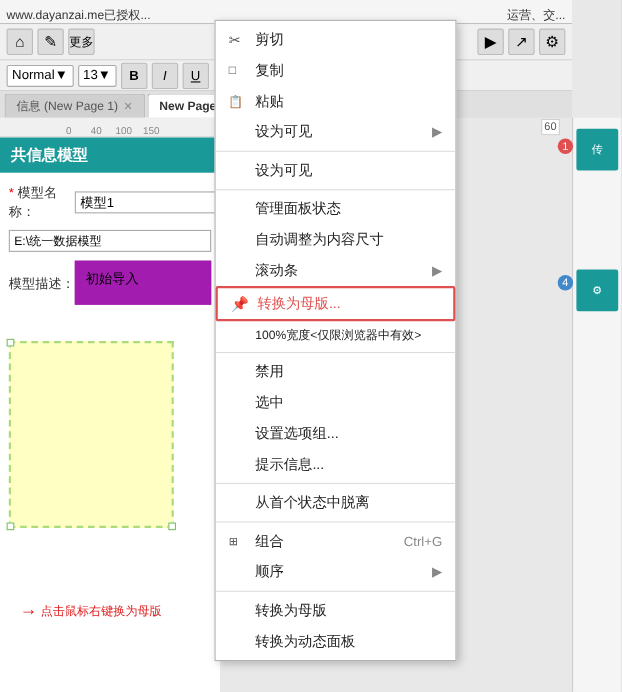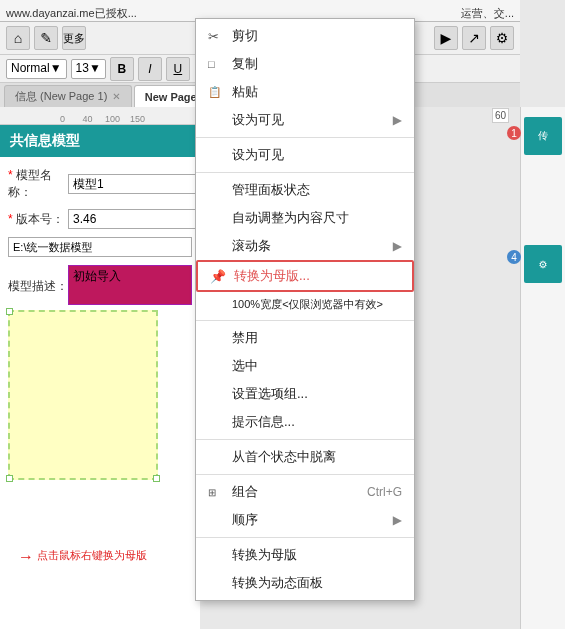--- a/index.html
+++ b/index.html
@@ -174,22 +174,22 @@
     .form-input {
       border: 1px solid #aaa;
       background: white;
       padding: 2px 4px;
       font-size: 12px;
       height: 20px;
       flex: 1;
     }
 
     .form-textarea {
-      border: 1px solid #a21caf;
-      background: #be185d;
+      border: 6px solid #a21caf;
+      background: #a21caf;
       padding: 2px 4px;
       font-size: 12px;
       height: 40px;
       flex: 1;
       resize: none;
     }
 
     
     .yellow-box {
       position: absolute;
@@ -419,24 +419,20 @@
   <div class="cim-header">
     <span>共信息模型</span>
   </div>
 
   <div class="cim-form">
     <div class="form-row">
       <span class="form-label"><span class="required">*</span> 模型名称：</span>
       <input class="form-input" type="text" value="模型1" style="">
     </div>
     <div class="form-row">
-      <span class="form-label"><span class="required">*</span> 版本号：</span>
-      <input class="form-input" type="text" value="3.46" style="">
-    </div>
-    <div class="form-row">
       <input class="form-input" type="text" value="E:\统一数据模型" style="font-size: 11px;">
     </div>
     <div class="form-row" style="align-items:center;">
       <span class="form-label" style="padding-top:2px;">模型描述：</span>
       <textarea class="form-textarea" style="">初始导入</textarea>
     </div>
   </div>
 
   <div class="yellow-box" style="top:185px; left:8px; width:150px; height:170px;">
     <div class="corner-handle" style="top:-4px;left:-4px;"></div>

